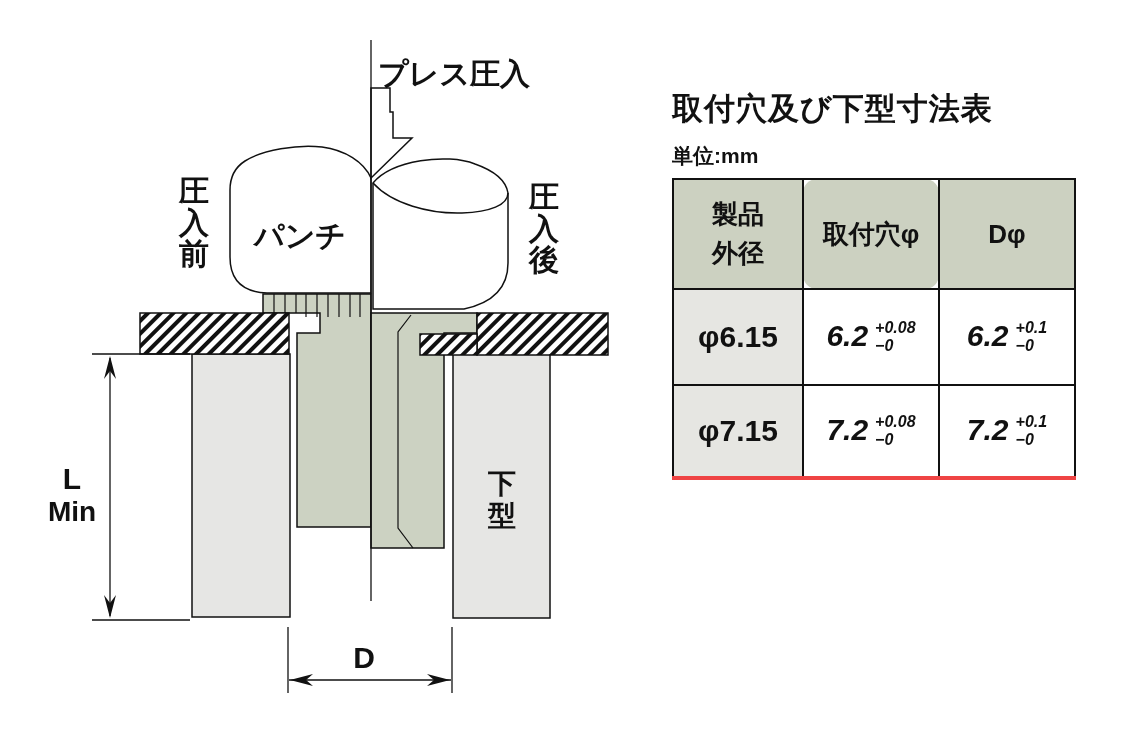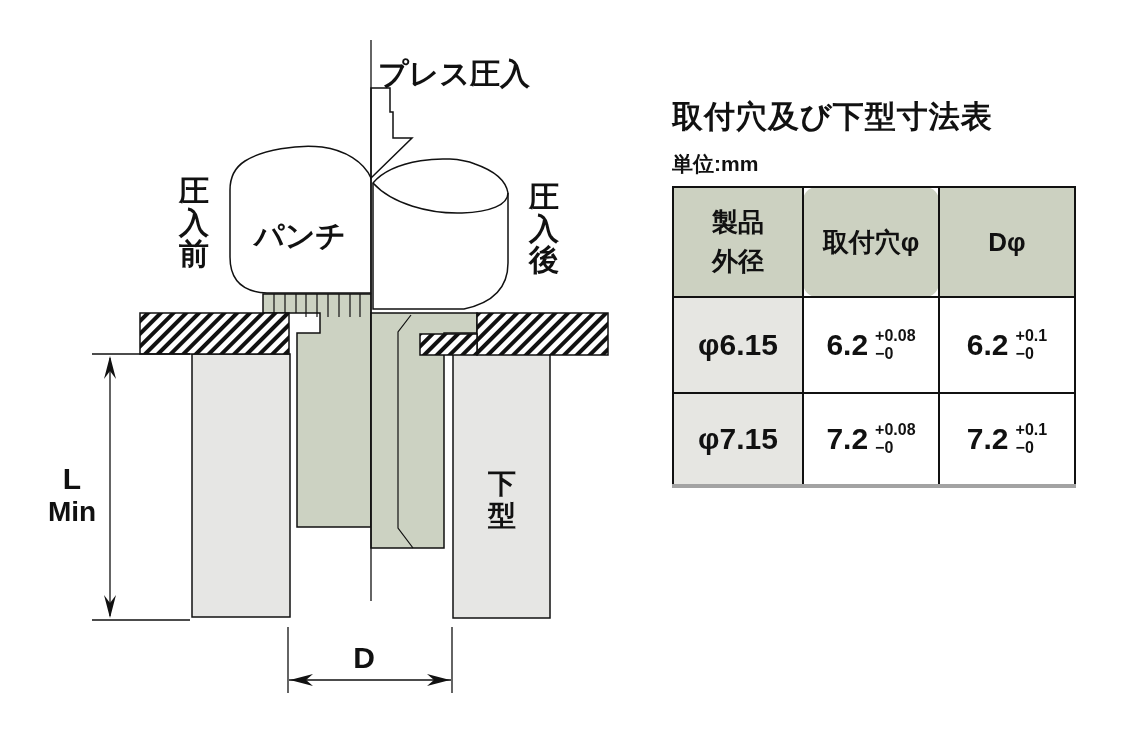--- a/index.html
+++ b/index.html
@@ -1,32 +1,32 @@
 <!DOCTYPE html>
 <html><head>
 <meta charset="utf-8">
 <style>
   html,body{margin:0;padding:0;background:#ffffff;}
   #stage{
     position:relative;width:1130px;height:747px;background:#ffffff;overflow:hidden;
     font-family:"Liberation Sans","DejaVu Sans",sans-serif;color:#111;
   }
   #diagram-svg{position:absolute;left:0;top:0;}
-  .panel{position:absolute;left:672px;top:96px;width:412px;}
+  .panel{position:absolute;left:672px;top:88px;width:412px;}
   .tbl-title{font-size:31px;font-weight:bold;letter-spacing:1px;color:#111;}
   .unit-note{text-align:left;font-size:21px;font-weight:bold;margin-top:12px;padding-right:4px;}
   table.dim{border-collapse:collapse;margin-top:8px;table-layout:fixed;width:398px;}
   table.dim td,table.dim th{border:2px solid #111;padding:0;vertical-align:middle;text-align:center;}
   table.dim tr.hdr td{height:108px;background:#ccd1c1;font-size:26px;font-weight:bold;line-height:1.5;}
   table.dim tr.r1 td{height:94px;}
   table.dim tr.r2 td{height:90px;}
-  table.dim tr.last td{border-bottom:4px solid #a3a3a3;}
+  table.dim tr.last td{border-bottom:4px solid #ef4444;}
   td.rowlabel{background:#e6e6e2;font-size:30px;font-weight:bold;margin-top:16px;}
   td.valcell{background:#ffffff;}
-  .valwrap{display:flex;align-items:center;justify-content:center;gap:7px;}
+  .valwrap{display:flex;align-items:flex-start;justify-content:center;gap:7px;font-style:italic;}
   .val{font-size:30px;font-weight:bold;}
   .tol{display:flex;flex-direction:column;align-items:flex-start;font-size:16px;font-weight:bold;line-height:1.15;}
   .c1{width:128px;margin-left:45px;} .c2{width:134px;border-radius:14px;} .c3{width:134px;margin-top:19px;}
   text{fill:#111;font-weight:bold;}
 </style>
 </head>
 <body>
 
 <div id="stage">
 

